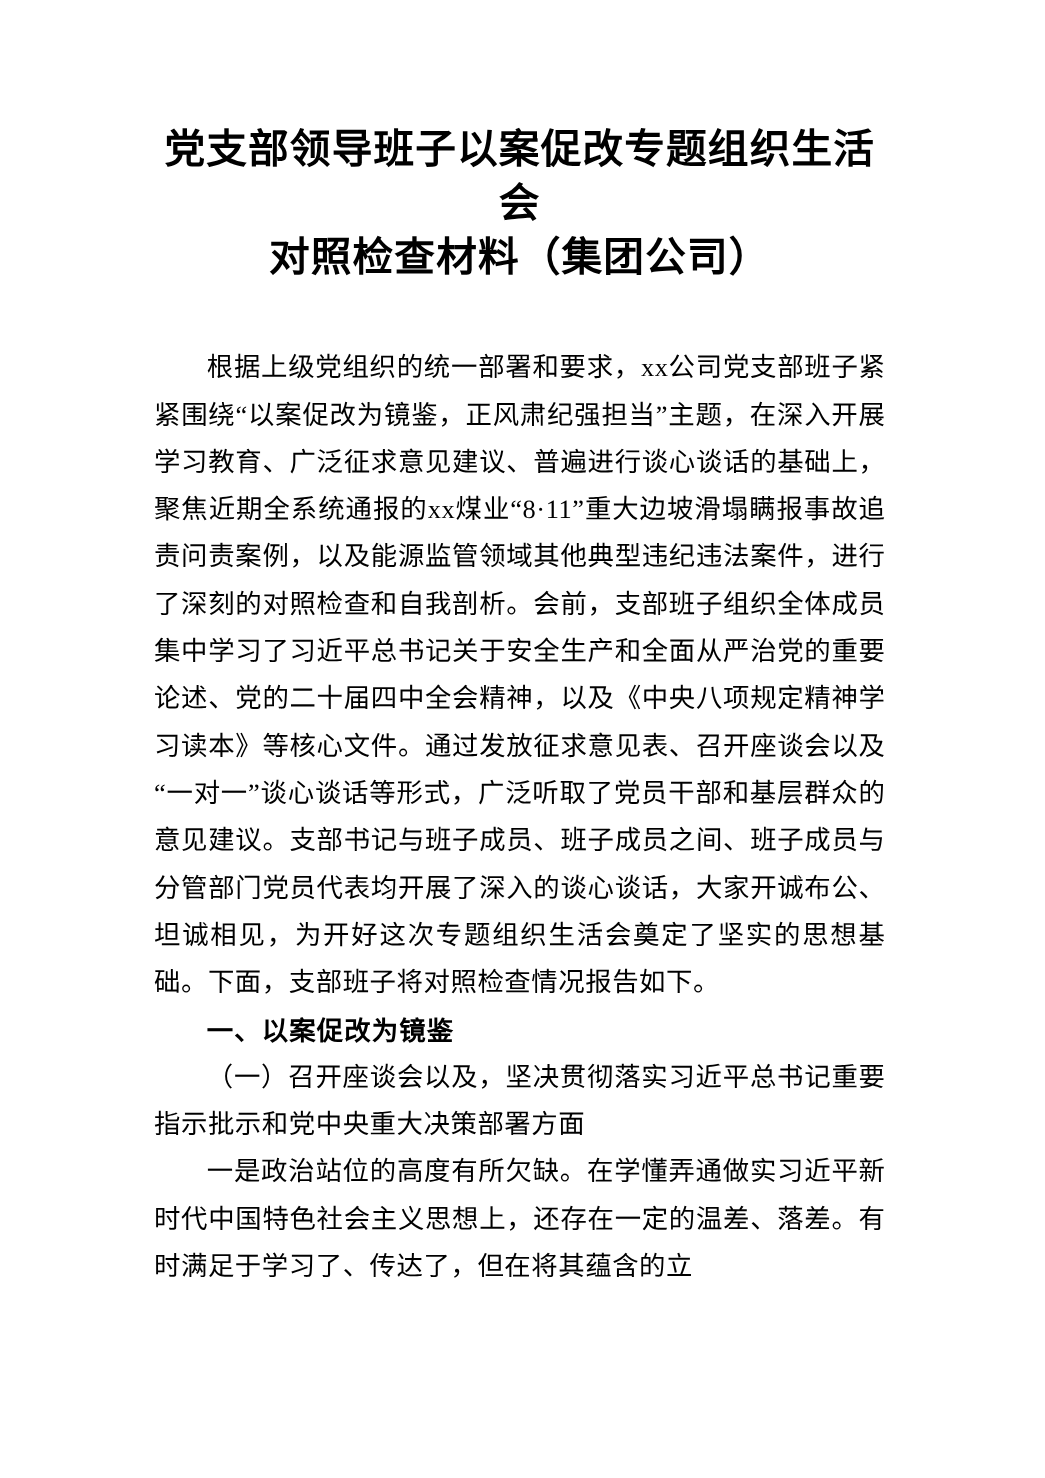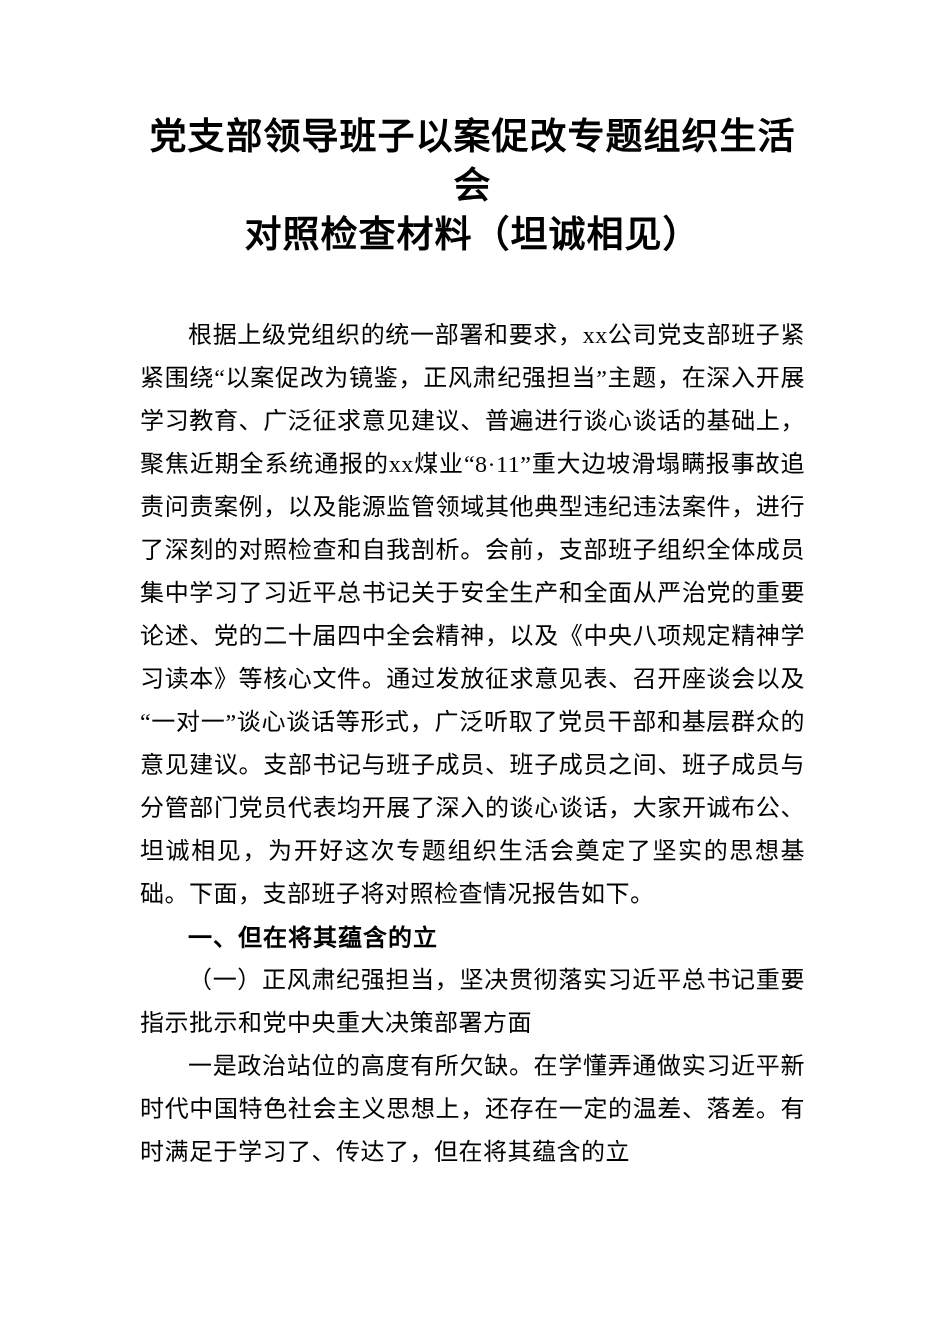--- a/index.html
+++ b/index.html
@@ -48,24 +48,24 @@
     font-family: "Liberation Serif", "DejaVu Serif", serif;
   }
 </style>
 </head>
 <body>
 
 <div class="page">
 
   <h1 class="doc-title">
     <span>党支部领导班子以案促改专题组织生活会</span><br>
-    <span>对照检查材料（坦诚相见）</span>
+    <span>对照检查材料（集团公司）</span>
   </h1>
 
   <p class="para">根据上级党组织的统一部署和要求，xx公司党支部班子紧紧围绕“以案促改为镜鉴，正风肃纪强担当”主题，在深入开展学习教育、广泛征求意见建议、普遍进行谈心谈话的基础上，聚焦近期全系统通报的xx煤业“8·11”重大边坡滑塌瞒报事故追责问责案例，以及能源监管领域其他典型违纪违法案件，进行了深刻的对照检查和自我剖析。会前，支部班子组织全体成员集中学习了习近平总书记关于安全生产和全面从严治党的重要论述、党的二十届四中全会精神，以及《中央八项规定精神学习读本》等核心文件。通过发放征求意见表、召开座谈会以及“一对一”谈心谈话等形式，广泛听取了党员干部和基层群众的意见建议。支部书记与班子成员、班子成员之间、班子成员与分管部门党员代表均开展了深入的谈心谈话，大家开诚布公、坦诚相见，为开好这次专题组织生活会奠定了坚实的思想基础。下面，支部班子将对照检查情况报告如下。</p>
 
-  <p class="para heading-bold">一、但在将其蕴含的立</p>
+  <p class="para heading-bold">一、以案促改为镜鉴</p>
 
-  <p class="para heading-kai">（一）正风肃纪强担当，坚决贯彻落实习近平总书记重要指示批示和党中央重大决策部署方面</p>
+  <p class="para heading-kai">（一）召开座谈会以及，坚决贯彻落实习近平总书记重要指示批示和党中央重大决策部署方面</p>
 
   <p class="para">一是政治站位的高度有所欠缺。在学懂弄通做实习近平新时代中国特色社会主义思想上，还存在一定的温差、落差。有时满足于学习了、传达了，但在将其蕴含的立</p>
 
 </div>
 
 </body></html>

